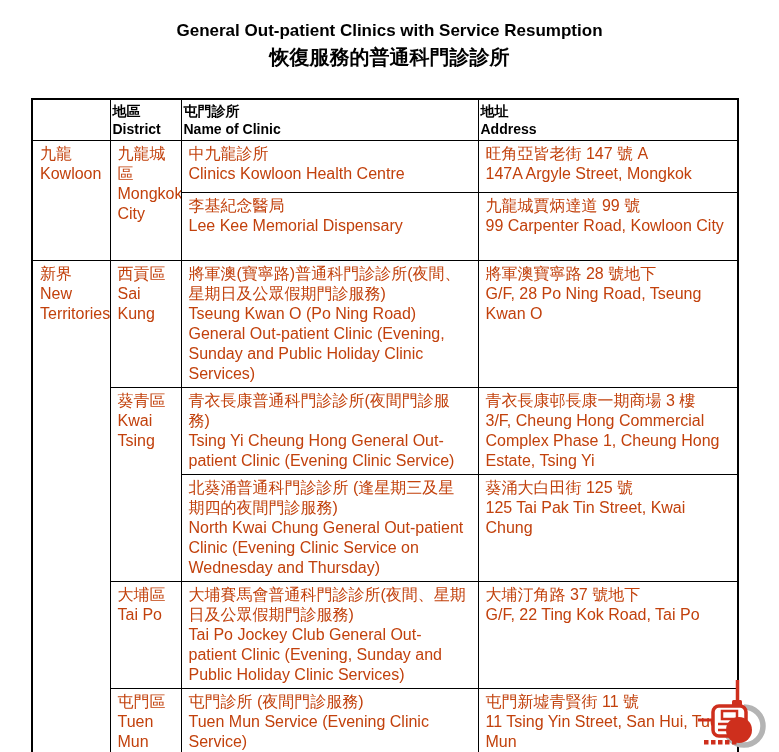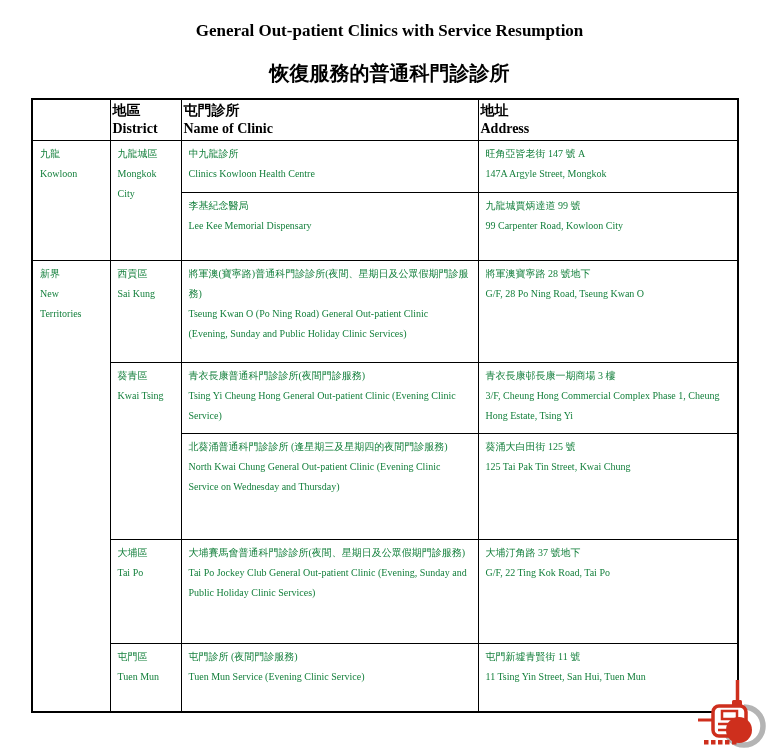--- a/index.html
+++ b/index.html
@@ -1,24 +1,24 @@
 <!DOCTYPE html>
 <html><head>
 <meta charset="utf-8">
 <style>
   html,body{margin:0;padding:0;background:#fff;}
   .page{position:relative;width:779px;height:752px;background:#ffffff;overflow:hidden;
-        font-family:Liberation Serif, serif;}
+        font-family:Liberation Sans, sans-serif;}
   .titles{position:absolute;top:20px;left:0;width:779px;text-align:center;color:#000;}
   .title-en{font-size:17px;font-weight:bold;line-height:22px;}
-  .title-zh{font-size:20px;font-weight:bold;line-height:28px;margin-top:17px;}
+  .title-zh{font-size:20px;font-weight:bold;line-height:28px;margin-top:1px;}
   table.clinics{position:absolute;left:31px;top:98px;width:706px;border-collapse:collapse;
         table-layout:fixed;border:2px solid #000;}
   table.clinics th, table.clinics td{border:1px solid #000;vertical-align:top;
-        padding:3px 8px 3px 7px;color:#15803d;font-size:10px;line-height:20px;
+        padding:3px 8px 3px 7px;color:#c2410c;font-size:16px;line-height:20px;
         overflow:hidden;}
   table.clinics th{color:#000;font-weight:bold;text-align:left;vertical-align:middle;
         padding:2px 2px;line-height:18px;font-size:14px;}
   th .h-en{font-size:14px;}
   .zh-line{white-space:normal;}
   .rowspan-cell{vertical-align:top;}
   
   .logo{position:absolute;left:698px;top:680px;width:79px;height:72px;}
 </style>
 </head>

